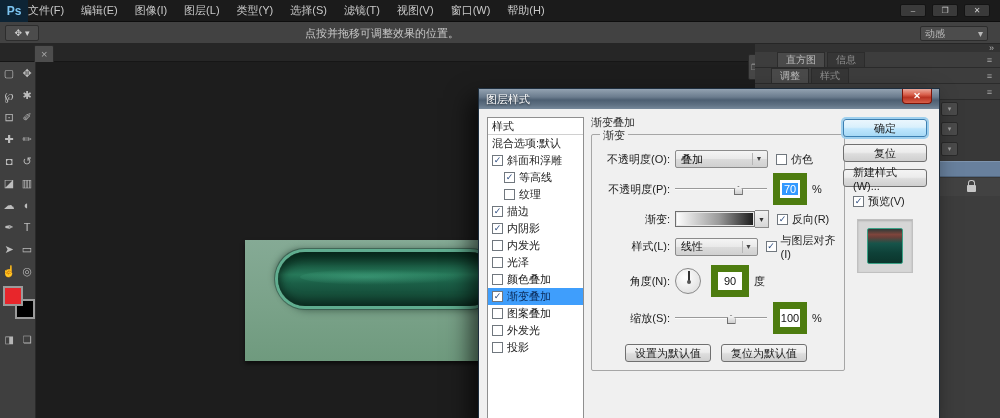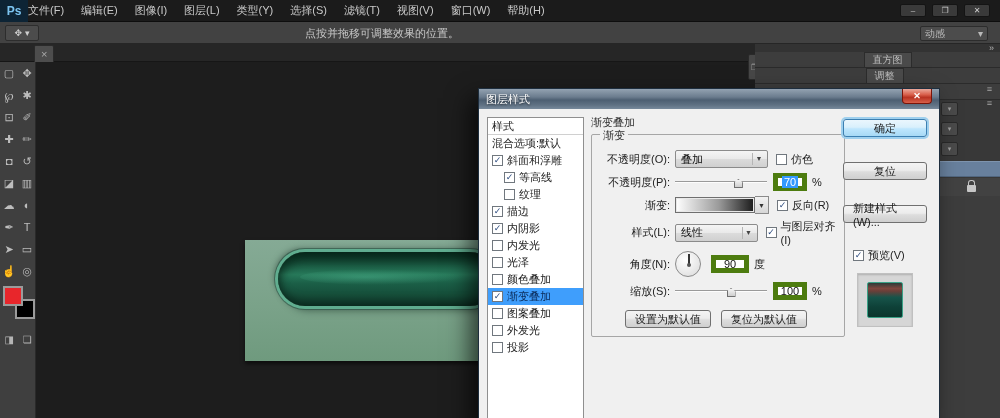--- a/index.html
+++ b/index.html
@@ -63,21 +63,21 @@
       0 0 0 3px rgba(110,200,165,.75), 0 0 0 4px rgba(30,70,55,.5),
       -3px -3px 6px rgba(20,40,32,.55), 4px 5px 7px rgba(25,50,40,.5); }
   #pill-glow { position:absolute; left:10%; right:15%; top:32%; height:30%; border-radius:50%;
     background:radial-gradient(ellipse at 40% 50%, rgba(90,200,160,.35), rgba(90,200,160,0) 70%); }
 
   
   #panels { left:755px; top:44px; width:245px; height:374px; background:#383838; }
   #panels-top { position:absolute; left:0; top:0; width:245px; height:8px; background:#333;
     color:#b5b5b5; font-size:9px; text-align:right; line-height:8px; padding-right:6px; }
   .pgroup { position:absolute; left:0; width:245px; height:16px; background:#3d3d3d;
-    border-bottom:1px solid #2b2b2b; display:flex; align-items:center;flex-direction:column; }
+    border-bottom:1px solid #2b2b2b; display:flex; align-items:center; }
   .ptab { height:15px; font-size:10px; color:#bdbdbd; background:#4a4a4a; border:1px solid #2c2c2c;
     border-bottom:none; display:flex; align-items:center; padding:0 8px; margin-right:2px; }
   .ptab.dim { background:#363636; color:#8f8f8f; }
   .pmenu { margin-left:auto; margin-right:8px; color:#a8a8a8; font-size:9px; }
   #dock-toggle { position:absolute; left:-7px; top:10px; width:13px; height:26px; background:#474747;
     border:1px solid #2a2a2a; color:#b0b0b0; font-size:8px; display:flex; align-items:center;
     justify-content:center; border-radius:2px; }
   .strip-btn { position:absolute; left:186px; width:17px; height:14px; background:#4a4a4a;
     border:1px solid #292929; color:#9f9f9f; font-size:7px; text-align:center; line-height:12px;
     border-radius:2px; }
@@ -129,42 +129,42 @@
     display:flex; align-items:center; padding-left:5px; position:relative; }
   .dropdown .dd-arrow { position:absolute; right:2px; top:2px; width:13px; height:12px;
     font-size:7px; text-align:center; line-height:12px; color:#444; border-left:1px solid #b5b5b5; }
   .chk-label { font-size:11px; color:#222; margin-left:4px; }
   .slider { position:relative; width:92px; height:14px; margin-right:6px; }
   .slider .track { position:absolute; left:0; right:0; top:6px; height:2px; background:#9a9a9a;
     border-bottom:1px solid #fdfdfd; }
   .slider .thumb { position:absolute; top:4px; width:9px; height:9px;
     background:linear-gradient(180deg,#f4f4f4,#cfcfcf); border:1px solid #6f6f6f;
     clip-path:polygon(50% 0,100% 38%,100% 100%,0 100%,0 38%); }
-  .valbox { width:34px; height:18px; background:#fff; border:5px solid #4d7c0f; font-size:11px;
+  .valbox { width:34px; height:32px; background:#fff; border:7px solid #4d7c0f; font-size:11px;
     color:#111; display:flex; align-items:center; justify-content:center; }
   .valbox.selected span { background:#3399ff; color:#fff; padding:0 2px; }
   .unit { font-size:11px; color:#222; margin-left:5px; }
   #grad-well { width:80px; height:16px; border:1px solid #6f6f6f;
     background:linear-gradient(90deg,#ffffff 0%,#9a9a9a 55%,#1a1a1a 100%);
     box-shadow:inset 0 0 0 1px #e8e8e8; }
   #grad-dd-btn { width:14px; height:18px; margin-left:0;
     background:linear-gradient(180deg,#f2f2f2,#d6d6d6); border:1px solid #8b8b8b; border-left:none;
     font-size:7px; color:#333; text-align:center; line-height:17px; }
   #angle-dial { width:26px; height:26px; border-radius:50%; border:1px solid #8a8a8a;
     background:radial-gradient(circle at 40% 35%,#ffffff,#d9d9d9); position:relative; margin-right:10px; }
   #angle-dial .needle { position:absolute; left:12px; top:2px; width:1.5px; height:11px; background:#333; }
   #angle-dial .hub { position:absolute; left:11px; top:11px; width:4px; height:4px; background:#555; border-radius:50%; }
   .def-btns { display:flex; gap:10px; justify-content:center; margin-top:10px; }
   .win-btn { height:18px; padding:0 9px; font-size:11px; color:#1a1a1a;
     background:linear-gradient(180deg,#f4f4f4 0%,#ececec 45%,#dddddd 55%,#cfcfcf 100%);
     border:1px solid #707070; border-radius:3px; display:flex; align-items:center; justify-content:center; }
 
   
   #action-col { position:absolute; left:364px; top:10px; width:88px; }
-  #action-col .win-btn { width:84px; margin-bottom:25px; }
+  #action-col .win-btn { width:84px; margin-bottom:7px; }
   #ok-btn { box-shadow:0 0 0 2px #9fd0ee; border-color:#3c7fb1;
     background:linear-gradient(180deg,#eaf6fd 0%,#d9f0fc 45%,#bee6fd 55%,#a7d9f5 100%); }
   #preview-row { display:flex; align-items:center; margin:4px 0 10px 10px; }
   #thumb-outer { width:56px; height:54px; margin-left:14px; background:#d6d6d6;
     border:1px solid #c0c0c0; box-shadow:inset 0 1px 2px rgba(0,0,0,.18);
     display:flex; align-items:center; justify-content:center; }
   #thumb-img { width:36px; height:36px; border:1px solid #3aa186; border-radius:2px;
     background:linear-gradient(180deg,#2e3a38 0%,#7e453c 16%,#6a3f39 24%,#17544a 42%,#0e4138 70%,#0b352c 100%); }
 </style>
 </head>

